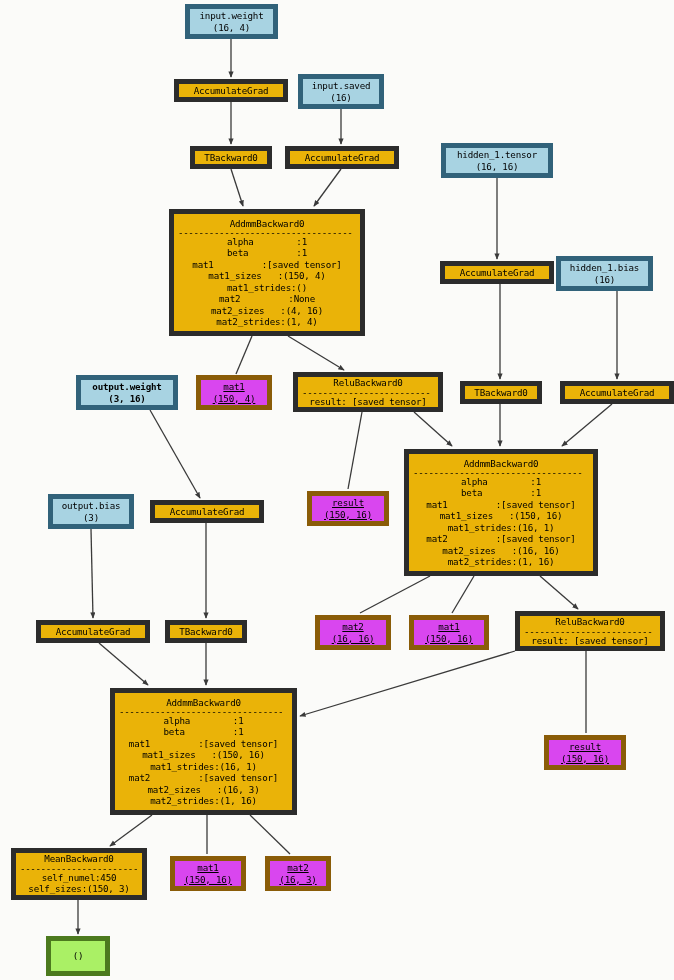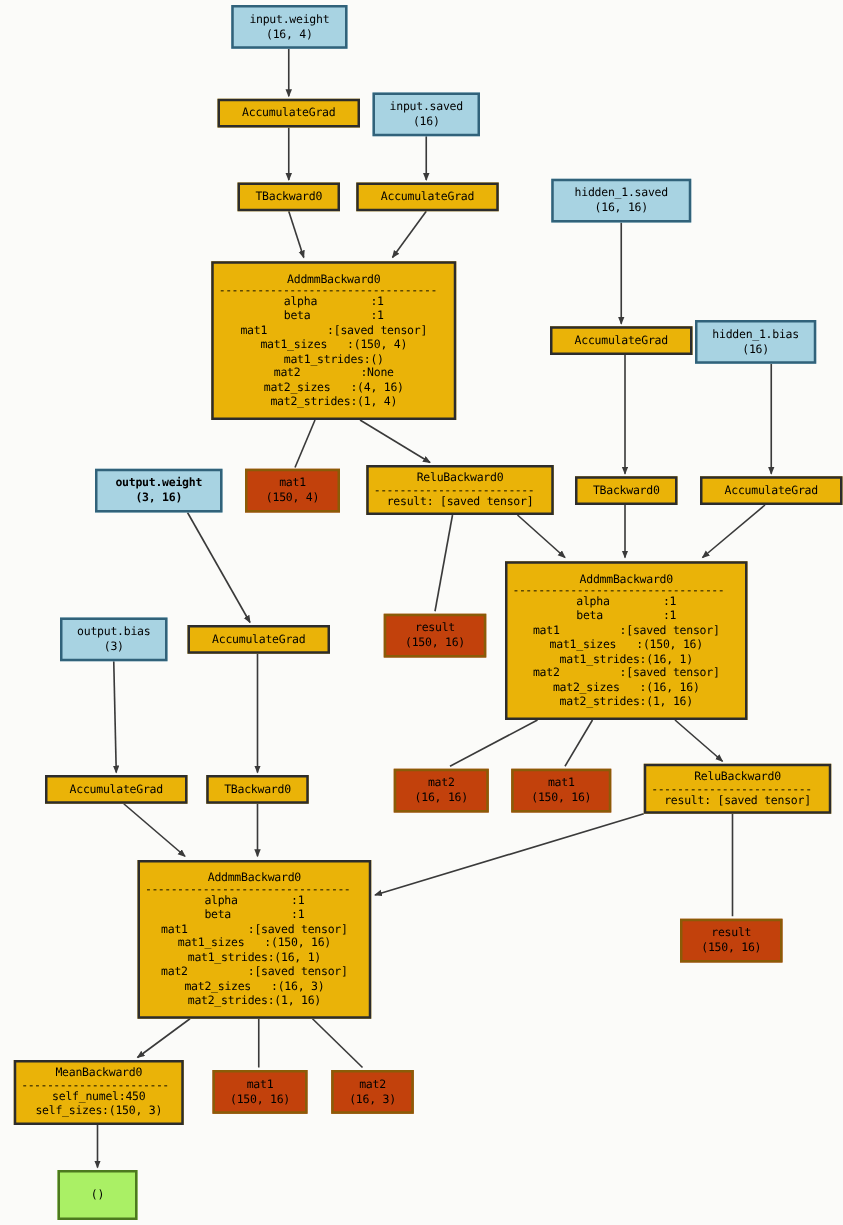--- a/index.html
+++ b/index.html
@@ -25,42 +25,42 @@
     position: absolute;
     left: 0;
     top: 0;
     width: 674px;
     height: 980px;
     pointer-events: none;
   }
   .node {
     position: absolute;
     box-sizing: border-box;
-    border: 2px solid #15803d;
+    border: 5px solid #15803d;
     display: flex;
     flex-direction: column;
     align-items: stretch;
     justify-content: center;
     font-size: 9.2px;
     line-height: 11.4px;
     letter-spacing: -0.2px;
     color: #000000;
     white-space: pre;
     overflow: hidden;
   }
   .node .lines {
     padding: 0 4px;
   }
   .node .line {
     display: block;
   }
   .node.center .line { text-align: center; }
   .node.param   { background: #a8d3e2; border-color: #31627a; }
   .node.op      { background: #eab308; border-color: #2c2c2c; }
-  .node.tensor  { background: #c2410c; border-color: #8a5c08; }
+  .node.tensor  { background: #d946ef; border-color: #8a5c08; text-decoration: underline; }
   .node.output  { background: #aaf065; border-color: #4c7a1e; }
 
   .node.detail .title {
     text-align: center;
     display: block;
     padding-bottom: 0px;
   }
   .node.detail .rule {
     display: block;
     text-align: left;
@@ -116,21 +116,21 @@
         <line x1="250" y1="815" x2="290" y2="854" stroke="#3a3a3a" stroke-width="1.3"></line>
         <line x1="78" y1="900" x2="78" y2="934" stroke="#3a3a3a" stroke-width="1.3" marker-end="url(#arrowhead)"></line>
       </g>
   </svg>
   <div id="node-layer">
       <div class="node param center" style="left: 185px; top: 4px; width: 93px; height: 35px;"><div class="lines"><span class="line">input.weight</span><span class="line">(16, 4)</span></div></div>
       <div class="node op center" style="left: 174px; top: 79px; width: 114px; height: 23px;"><div class="lines"><span class="line">AccumulateGrad</span></div></div>
       <div class="node param center" style="left: 298px; top: 74px; width: 86px; height: 35px;"><div class="lines"><span class="line">input.saved</span><span class="line">(16)</span></div></div>
       <div class="node op center" style="left: 190px; top: 146px; width: 82px; height: 23px;"><div class="lines"><span class="line">TBackward0</span></div></div>
       <div class="node op center" style="left: 285px; top: 146px; width: 114px; height: 23px;"><div class="lines"><span class="line">AccumulateGrad</span></div></div>
-      <div class="node param center" style="left: 441px; top: 143px; width: 112px; height: 35px;"><div class="lines"><span class="line">hidden_1.saved</span><span class="line">(16, 16)</span></div></div>
+      <div class="node param center" style="left: 441px; top: 143px; width: 112px; height: 35px;"><div class="lines"><span class="line">hidden_1.tensor</span><span class="line">(16, 16)</span></div></div>
       <div class="node op detail" style="left: 169px; top: 209px; width: 196px; height: 127px;"><div class="lines"><span class="title">AddmmBackward0</span><span class="rule">----------------------------------</span><span class="row"><span class="k">alpha        :</span><span class="v">1</span></span><span class="row"><span class="k">beta         :</span><span class="v">1</span></span><span class="row"><span class="k">mat1         :</span><span class="v">[saved tensor]</span></span><span class="row"><span class="k">mat1_sizes   :</span><span class="v">(150, 4)</span></span><span class="row"><span class="k">mat1_strides:</span><span class="v">()</span></span><span class="row"><span class="k">mat2         :</span><span class="v">None</span></span><span class="row"><span class="k">mat2_sizes   :</span><span class="v">(4, 16)</span></span><span class="row"><span class="k">mat2_strides:</span><span class="v">(1, 4)</span></span></div></div>
       <div class="node op center" style="left: 440px; top: 261px; width: 114px; height: 23px;"><div class="lines"><span class="line">AccumulateGrad</span></div></div>
       <div class="node param center" style="left: 556px; top: 256px; width: 97px; height: 35px;"><div class="lines"><span class="line">hidden_1.bias</span><span class="line">(16)</span></div></div>
       <div class="node param center" style="left: 76px; top: 375px; width: 102px; height: 35px; font-weight: bold;"><div class="lines"><span class="line">output.weight</span><span class="line">(3, 16)</span></div></div>
       <div class="node tensor center" style="left: 196px; top: 375px; width: 76px; height: 35px;"><div class="lines"><span class="line">mat1</span><span class="line">(150, 4)</span></div></div>
       <div class="node op detail" style="left: 293px; top: 372px; width: 150px; height: 40px;"><div class="lines"><span class="title">ReluBackward0</span><span class="rule">-------------------------</span><span class="row"><span class="k">result: [saved tensor]</span></span></div></div>
       <div class="node op center" style="left: 460px; top: 381px; width: 82px; height: 23px;"><div class="lines"><span class="line">TBackward0</span></div></div>
       <div class="node op center" style="left: 560px; top: 381px; width: 114px; height: 23px;"><div class="lines"><span class="line">AccumulateGrad</span></div></div>
       <div class="node op detail" style="left: 404px; top: 449px; width: 194px; height: 127px;"><div class="lines"><span class="title">AddmmBackward0</span><span class="rule">---------------------------------</span><span class="row"><span class="k">alpha        :</span><span class="v">1</span></span><span class="row"><span class="k">beta         :</span><span class="v">1</span></span><span class="row"><span class="k">mat1         :</span><span class="v">[saved tensor]</span></span><span class="row"><span class="k">mat1_sizes   :</span><span class="v">(150, 16)</span></span><span class="row"><span class="k">mat1_strides:</span><span class="v">(16, 1)</span></span><span class="row"><span class="k">mat2         :</span><span class="v">[saved tensor]</span></span><span class="row"><span class="k">mat2_sizes   :</span><span class="v">(16, 16)</span></span><span class="row"><span class="k">mat2_strides:</span><span class="v">(1, 16)</span></span></div></div>
       <div class="node param center" style="left: 48px; top: 494px; width: 86px; height: 35px;"><div class="lines"><span class="line">output.bias</span><span class="line">(3)</span></div></div>

